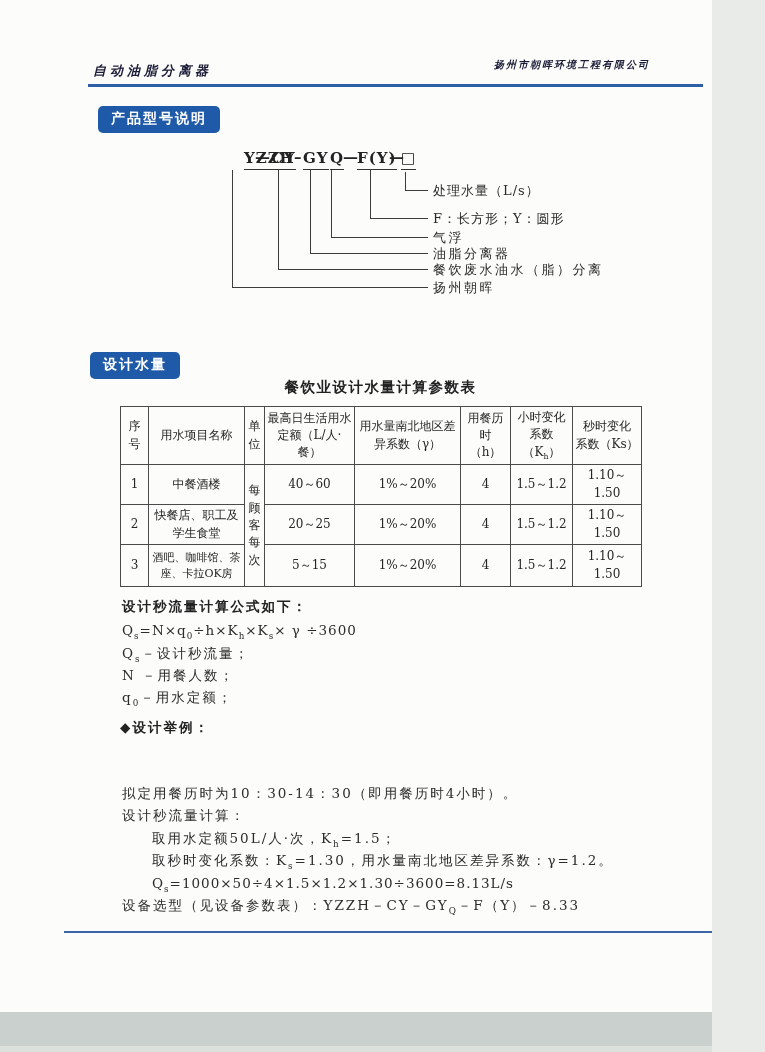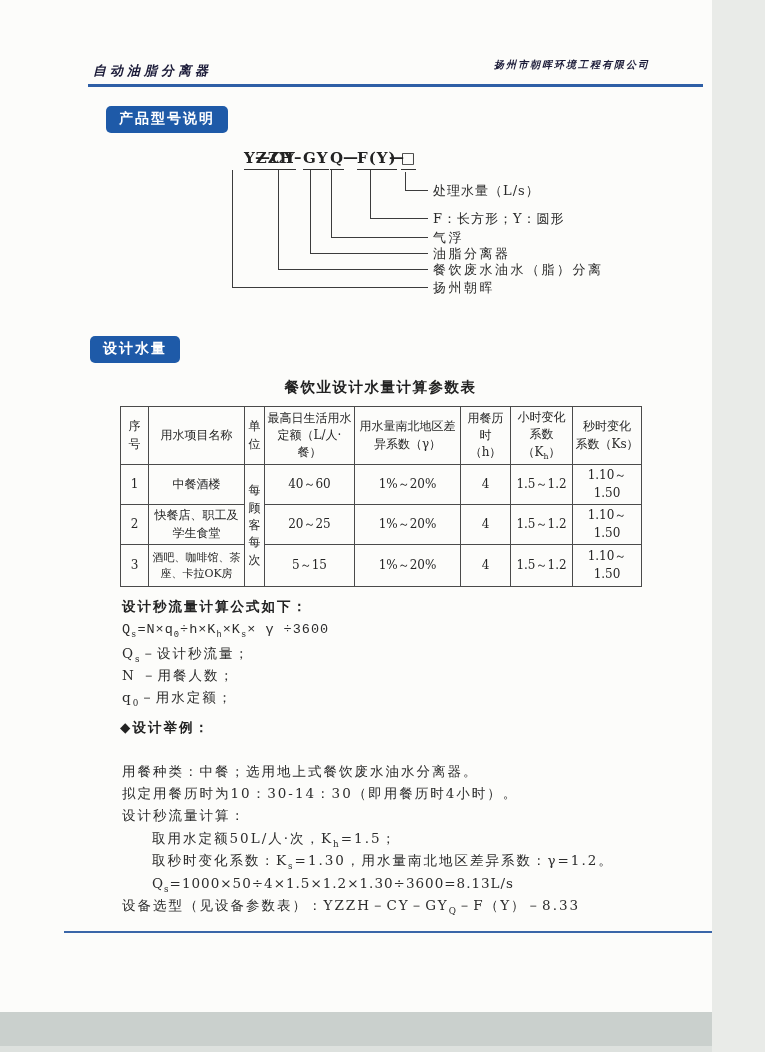--- a/index.html
+++ b/index.html
@@ -18,22 +18,22 @@
   .hdr-right { top:58px; right:62px; font-size:10px; font-weight:bold; font-style:italic;
                letter-spacing:2px; color:#1b1b38; }
   .hdr-rule  { left:88px; top:84px; width:615px; height:2.5px; background:#2e5fa6; }
 
   
   .badge {
     font-family:"DejaVu Sans","Liberation Sans",sans-serif;
     background:#1e5aa8; color:#ffffff; font-weight:bold; font-size:14px;
     letter-spacing:2px; padding:4px 13px 5px; border-radius:5px; display:inline-block;
   }
-  .badge-model { left:106px; top:106px; }
-  .badge-water { left:90px; top:336px; }
+  .badge-model { left:98px; top:106px; }
+  .badge-water { left:90px; top:352px; }
 
   
   .code-seg { top:149px; font-size:15px; font-weight:bold; letter-spacing:1px;
               border-bottom:1.5px solid #333; padding-bottom:2px; color:#222; }
   .code-sep { top:148px; font-size:15px; font-weight:bold; color:#222; }
   .cs-yzzh { left:211px;margin-left:33px; } .sep-0 { left:255px; }
   .cs-cy   { left:271px; } .sep-1 { left:294px; }
   .cs-gy   { left:303px; }
   .cs-q    { left:330px; } .sep-2 { left:343px; }
   .cs-fy   { left:357px; } .sep-3 { left:389px; }
@@ -74,21 +74,21 @@
   table.params tr.r2  { height:36px; }
   table.params tr.r3  { height:42px; }
   td.unit-cell { word-break:break-all; line-height:1.4; padding:2px 3px; }
   td.name-sm { font-size:11px; }
   sub { font-size:0.65em; }
 
   .tbl-note { left:130px; top:562px; font-size:11.5px; letter-spacing:1.5px; color:#4c3f3a; }
 
   
   .f-head { left:122px; top:598px; font-size:13.5px; font-weight:bold; letter-spacing:2px; color:#222; }
-  .f-eq   { left:122px; top:622px; font-size:13.5px; letter-spacing:1px; color:#2c2c2c;font-family:Liberation Mono, monospace; }
+  .f-eq   { left:122px; top:622px; font-size:13.5px; letter-spacing:1px; color:#2c2c2c; }
   .f-def  { left:122px; font-size:13.5px; letter-spacing:2px; color:#2c2c2c; }
   .fd-0 { top:645px; } .fd-1 { top:667px; } .fd-2 { top:689px; }
 
   
   .ex-head { left:120px; top:719px; font-size:13.5px; font-weight:bold; letter-spacing:2px; color:#222; }
   .ex-line { left:122px; font-size:13.5px; letter-spacing:2px; color:#2c2c2c; white-space:nowrap; }
   .ex-0 { top:741px; } .ex-1 { top:763px; } .ex-2 { top:785px; } .ex-3 { top:807px; }
   .calc-line { left:152px; font-size:13.5px; letter-spacing:2px; color:#2c2c2c; white-space:nowrap; }
   .cl-0 { top:830px; } .cl-1 { top:852px; } .cl-2 { top:875px; letter-spacing:1px; }
   .sel-line { left:122px; top:897px; font-size:13.5px; letter-spacing:2px; color:#2c2c2c; white-space:nowrap; }
@@ -206,21 +206,20 @@
     </table>
 
 
   <div class="abs f-head">设计秒流量计算公式如下：</div>
   <div class="abs f-eq"><span>Q</span><sub>s</sub><span>=N×q</span><sub>0</sub><span>÷h×K</span><sub>h</sub><span>×K</span><sub>s</sub><span>× γ ÷3600</span></div>
   <div class="abs f-def fd-0"><span>Q</span><sub>s</sub><span>－设计秒流量；</span></div>
   <div class="abs f-def fd-1"><span>N －用餐人数；</span></div>
   <div class="abs f-def fd-2"><span>q</span><sub>0</sub><span>－用水定额；</span></div>
 
   <div class="abs ex-head">◆设计举例：</div>
-  <div class="abs ex-line ex-1">用餐种类：中餐；选用地上式餐饮废水油水分离器。</div>
   <div class="abs ex-line ex-2">拟定用餐历时为10：30-14：30（即用餐历时4小时）。</div>
   <div class="abs ex-line ex-3">设计秒流量计算：</div>
   <div class="abs calc-line cl-0"><span>取用水定额50L/人·次，K</span><sub>h</sub><span>=1.5；</span></div>
   <div class="abs calc-line cl-1"><span>取秒时变化系数：K</span><sub>s</sub><span>=1.30，用水量南北地区差异系数：γ=1.2。</span></div>
   <div class="abs calc-line cl-2"><span>Q</span><sub>s</sub><span>=1000×50÷4×1.5×1.2×1.30÷3600=8.13L/s</span></div>
   <div class="abs sel-line"><span>设备选型（见设备参数表）：YZZH－CY－GY</span><sub>Q</sub><span>－F（Y）－8.33</span></div>
 
   <div class="abs ftr-rule"></div>
   <div class="abs edge-right"></div>
   <div class="abs edge-line"></div>

